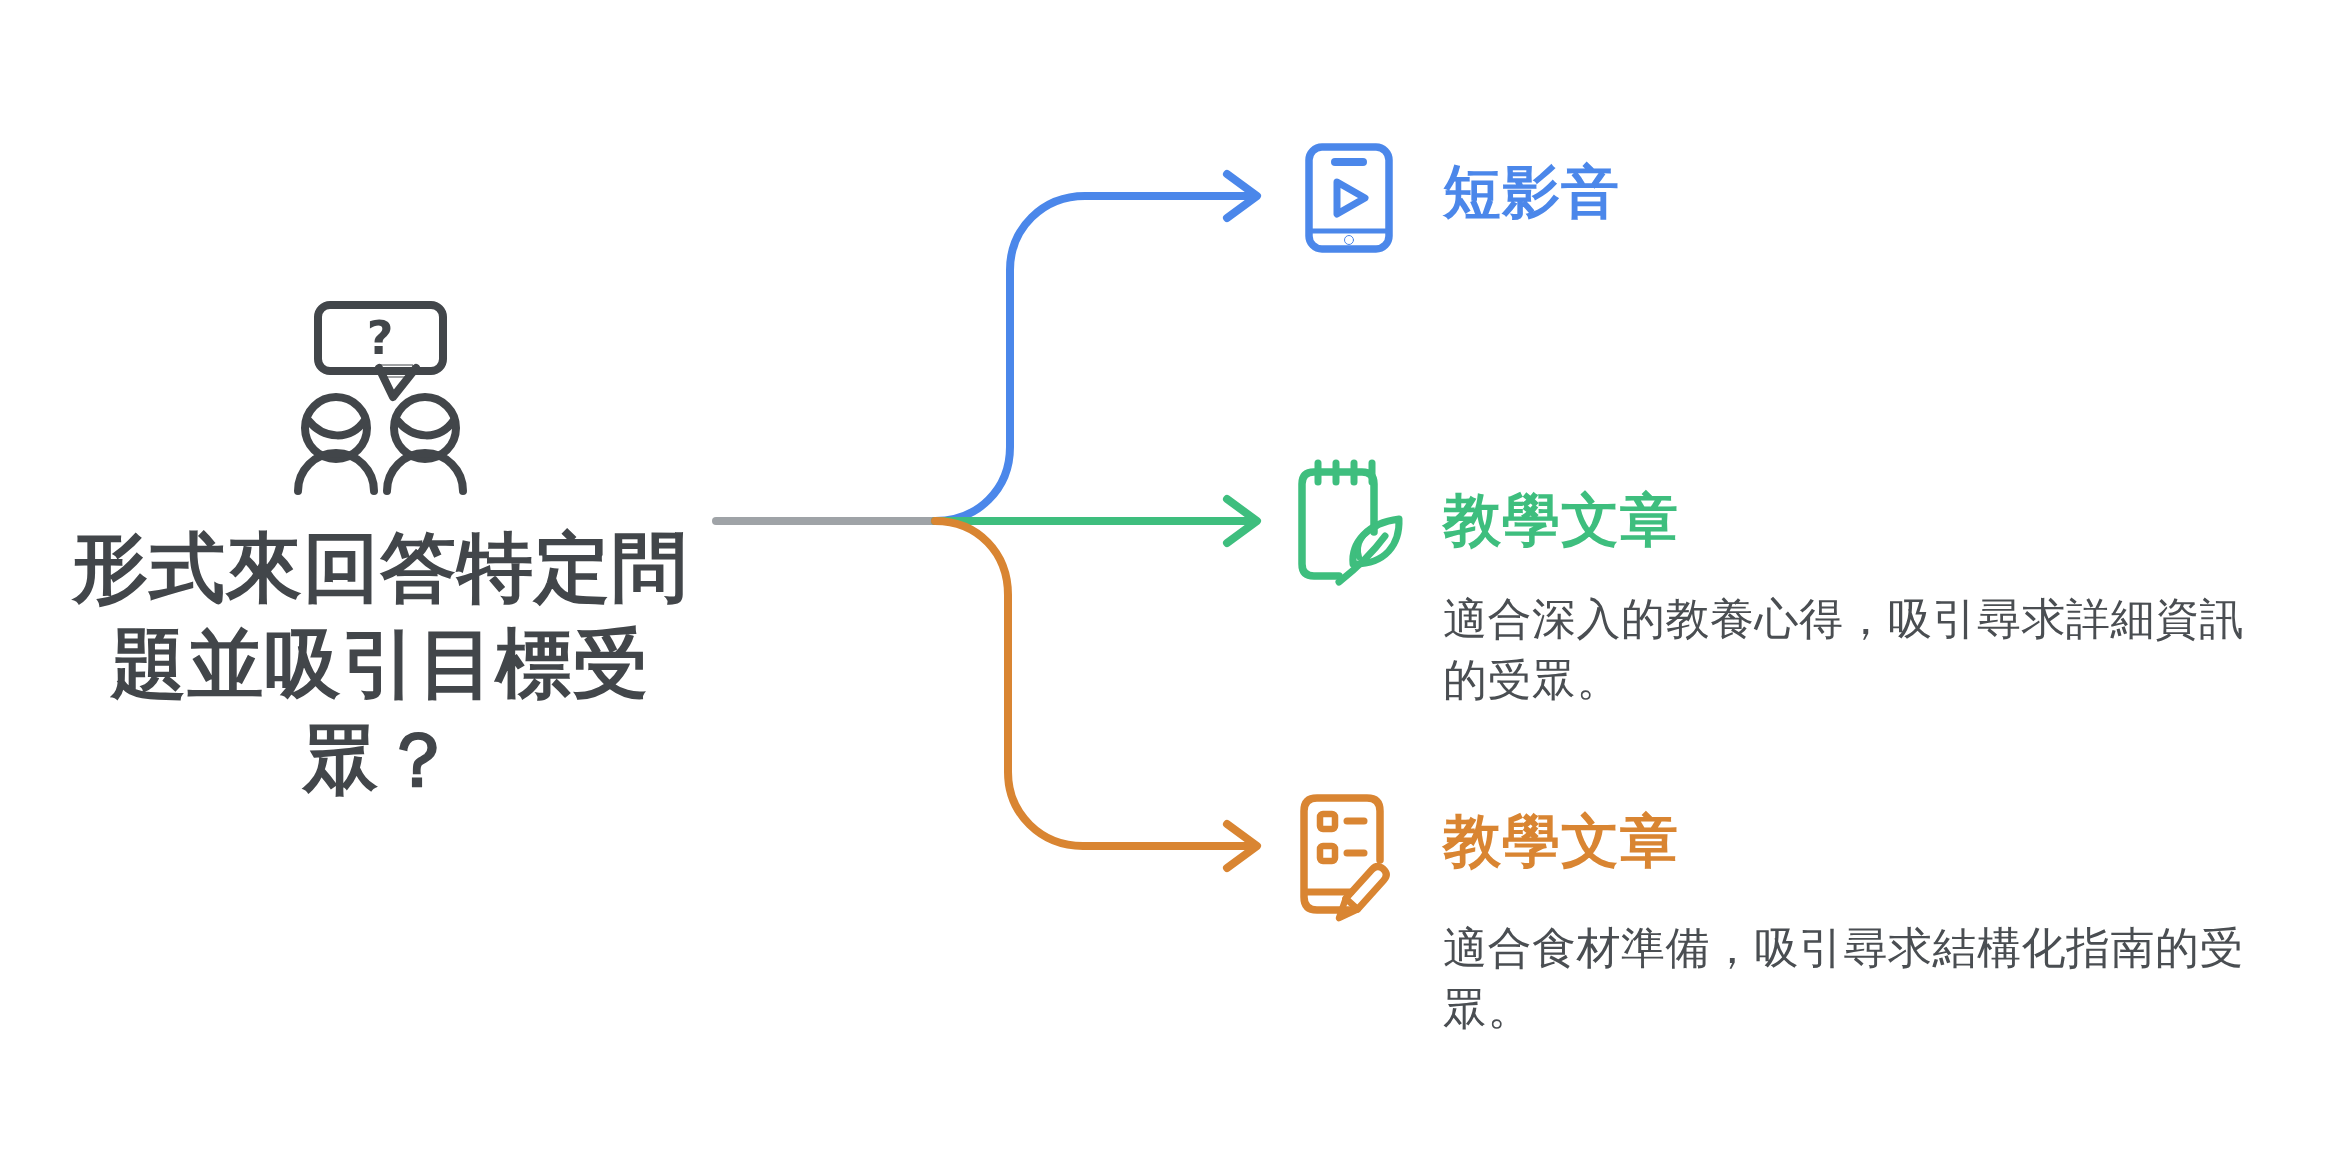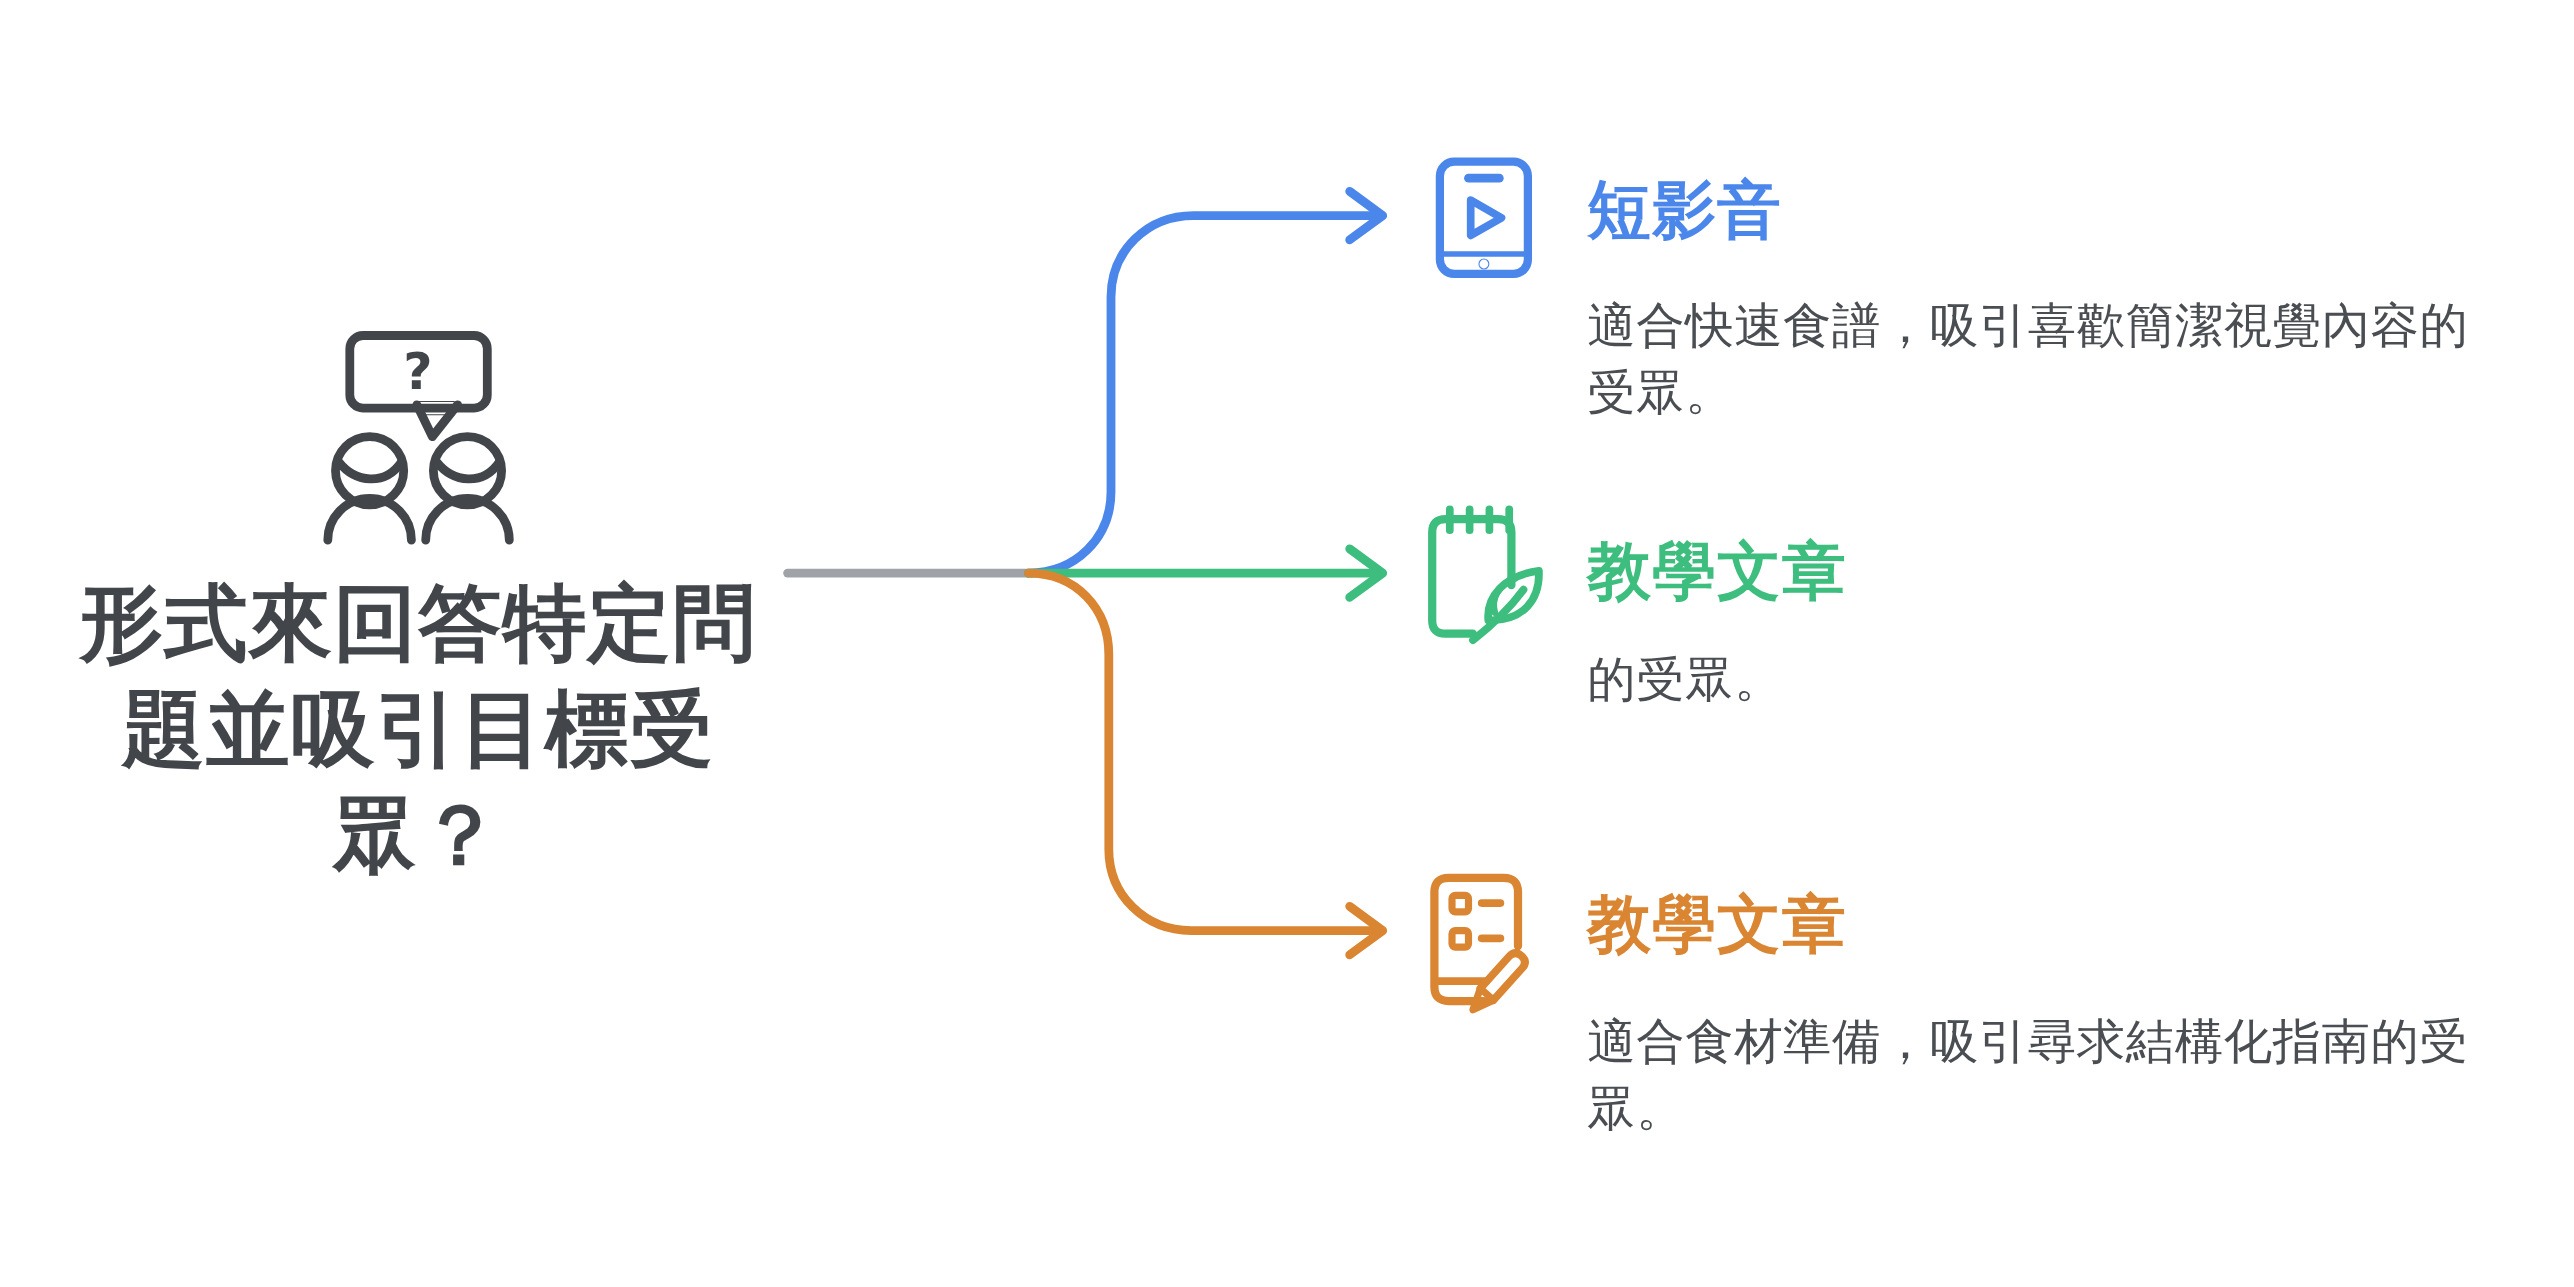--- a/index.html
+++ b/index.html
@@ -73,39 +73,36 @@
   <div class="abs" style="left: 1305px; top: 143px; color: rgb(75, 135, 234);">
     <svg class="stroke-icon" width="88" height="110" viewBox="0 0 88 110">
       <rect x="4" y="4" width="80" height="102" rx="13" stroke-width="7.5"></rect>
       <path d="M 30 19 L 58 19" stroke-width="8"></path>
       <path d="M 32 39 L 60 55 L 32 71 Z" stroke-width="7"></path>
       <path d="M 6 88 L 82 88" stroke-width="5"></path>
       <circle cx="44" cy="97" r="4.5" fill="currentColor" stroke="none"></circle>
     </svg>
   </div>
   <div class="abs branch-title" style="left: 1443px; top: 161px; color: rgb(75, 135, 234);">短影音</div>
-  <div class="abs branch-desc" style="left: 1443px; top: 266px; color: rgb(74, 78, 82);">
-    <div class="line">適合快速食譜，吸引喜歡簡潔視覺內容的</div>
-    <div class="line">受眾。</div>
-  </div>
 
   <div class="abs" style="left: 1293px; top: 460px; color: rgb(62, 190, 126);">
     <svg class="stroke-icon" width="120" height="130" viewBox="0 0 120 130">
       <path d="M 46 116 L 21 116 Q 9 116 9 104 L 9 24 Q 9 12 21 12 L 69 12 Q 81 12 81 24 L 81 72" stroke-width="7.5"></path>
       <path d="M 25 3 L 25 22" stroke-width="7"></path>
       <path d="M 43 3 L 43 22" stroke-width="7"></path>
       <path d="M 61 3 L 61 22" stroke-width="7"></path>
       <path d="M 79 3 L 79 22" stroke-width="7"></path>
       <path d="M 60 104 C 58 83 74 63 106 59 C 107 85 92 104 62 104 Z" stroke-width="7"></path>
       <path d="M 46 122 C 60 111 78 95 92 76" stroke-width="7"></path>
       <path d="M 84 66 C 70 71 62 84 66 97" stroke-width="6"></path>
     </svg>
   </div>
   <div class="abs branch-title" style="left: 1443px; top: 489px; color: rgb(62, 190, 126);">教學文章</div>
   <div class="abs branch-desc" style="left: 1443px; top: 588px; color: rgb(74, 78, 82);">
+    <div class="line">適合深入的教養心得，吸引尋求詳細資訊</div>
     <div class="line">的受眾。</div>
   </div>
 
   <div class="abs" style="left: 1293px; top: 790px; color: rgb(217, 133, 50);">
     <svg class="stroke-icon" width="125" height="140" viewBox="0 0 125 140">
       <path d="M 56 120 L 24 120 Q 11 120 11 107 L 11 21 Q 11 8 24 8 L 74 8 Q 87 8 87 21 L 87 70" stroke-width="7.5"></path>
       <path d="M 14 102 L 58 102" stroke-width="7"></path>
       <rect x="27" y="24" width="15" height="15" rx="3" stroke-width="6.5"></rect>
       <rect x="27" y="56" width="15" height="15" rx="3" stroke-width="6.5"></rect>
       <path d="M 54 31 L 71 31" stroke-width="7"></path>

